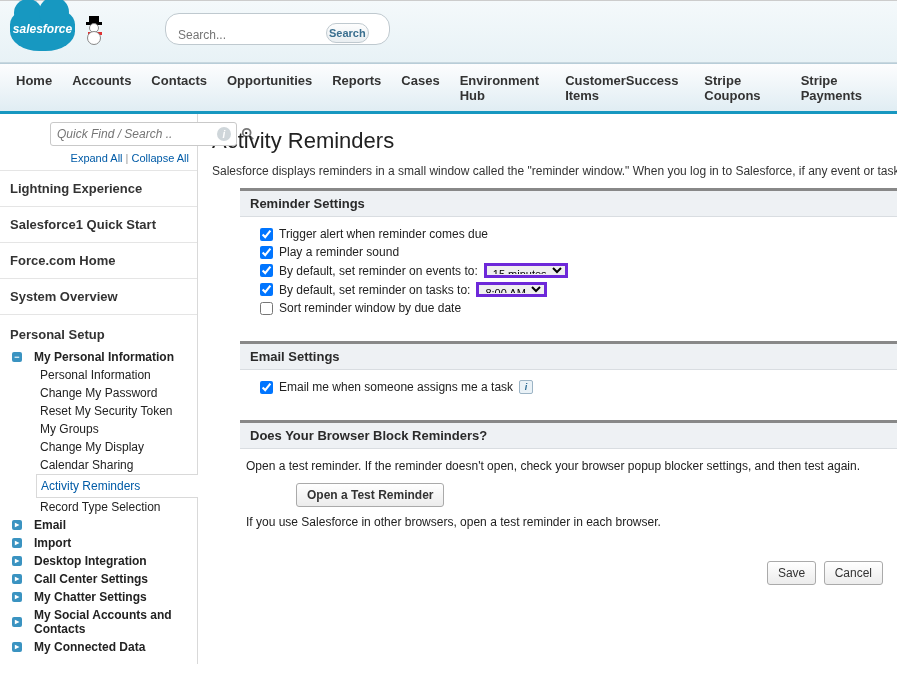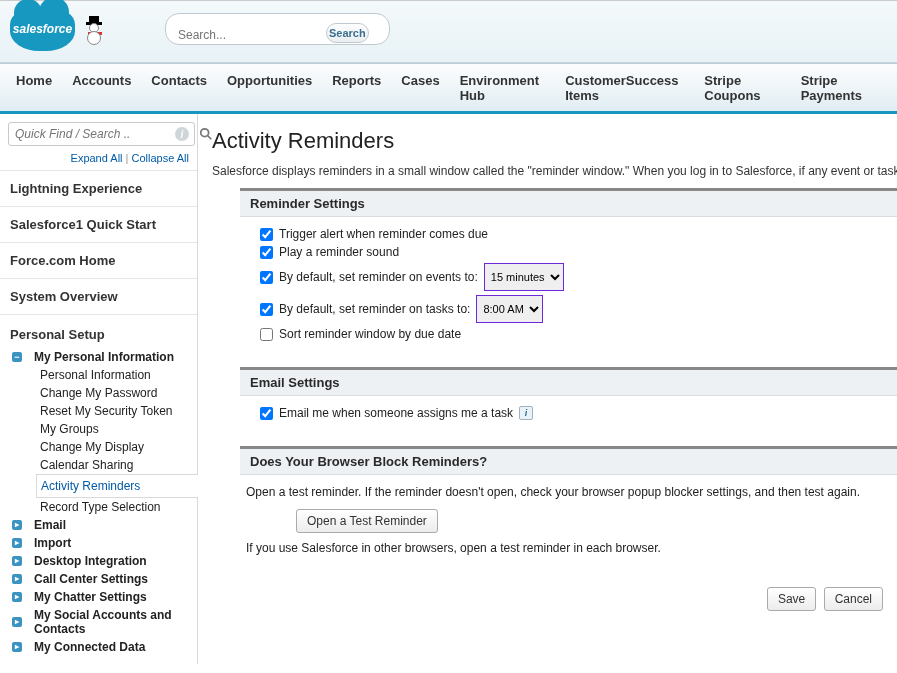--- a/index.html
+++ b/index.html
@@ -70,21 +70,21 @@
     font-size: 13px; font-weight: bold; color: #333;
     cursor: pointer;
   }
   .layout { display: flex; }
   .sidebar {
     width: 198px; flex: 0 0 198px;
     border-right: 1px solid #d9d9d9;
     padding: 8px 0 0 0;
     background: #fff;
   }
-  .qf-row { display:flex; align-items:center; padding: 0 8px 4px 8px; gap:4px; }
+  .qf-row { display:flex; align-items:center; padding: 0 8px 4px 8px; gap:4px;margin-left:42px; }
   .qf-input {
     flex:1; border:1px solid #c9c9c9; border-radius: 3px;
     padding: 4px 22px 4px 6px; font-size:12px; color:#888;
     font-style: italic; background:#fff; position:relative;
   }
   .qf-wrap { position: relative; flex:1; }
   .qf-help {
     position:absolute; right:6px; top:50%; transform:translateY(-50%);
     width:14px; height:14px; border-radius:50%; background:#cfd6da;
     color:#fff; font-size:10px; display:flex; align-items:center; justify-content:center;
@@ -141,32 +141,32 @@
   .panel-head {
     background: #eef1f4;
     border-bottom: 1px solid #d9dde1;
     padding: 5px 10px;
     font-size: 13px; font-weight: bold; color: #2a2a2a;
   }
   .panel-body { padding: 8px 4px 12px 20px; font-size:12px; }
   .row { display:flex; align-items:center; gap:6px; padding: 2px 0; }
   .row input[type=checkbox] { margin:0; }
   .sel {
-    border:1px solid #6d28d9; background:#efefef; font-size:11px; padding:1px 2px;
-    height: 28px;
+    border:3px solid #6d28d9; background:#efefef; font-size:11px; padding:1px 2px;
+    height: 15px;
   }
   .info-icon {
     display:inline-flex; width:14px; height:14px; border:1px solid #9cb4c5;
     border-radius:2px; background:#eaf2f7; align-items:center; justify-content:center;
     font-size:9px; font-weight:bold; color:#2b6a93; font-style: italic;
   }
   .test-btn, .foot-btn {
     background: linear-gradient(#ffffff,#ececec);
     border:1px solid #aaa; border-radius:3px;
-    padding: 4px 10px; font-size:12px; cursor:pointer; font-weight: normal; color:#333;
+    padding: 4px 10px; font-size:12px; cursor:pointer; font-weight: bold; color:#333;
   }
   .test-row { padding: 6px 0 8px 50px; }
   .footer-btns {
     text-align: right; padding: 8px 14px 20px 0;
   }
   .footer-btns .foot-btn { margin-left: 4px; font-weight: normal; }
 </style>
 </head>
 <body>
 

